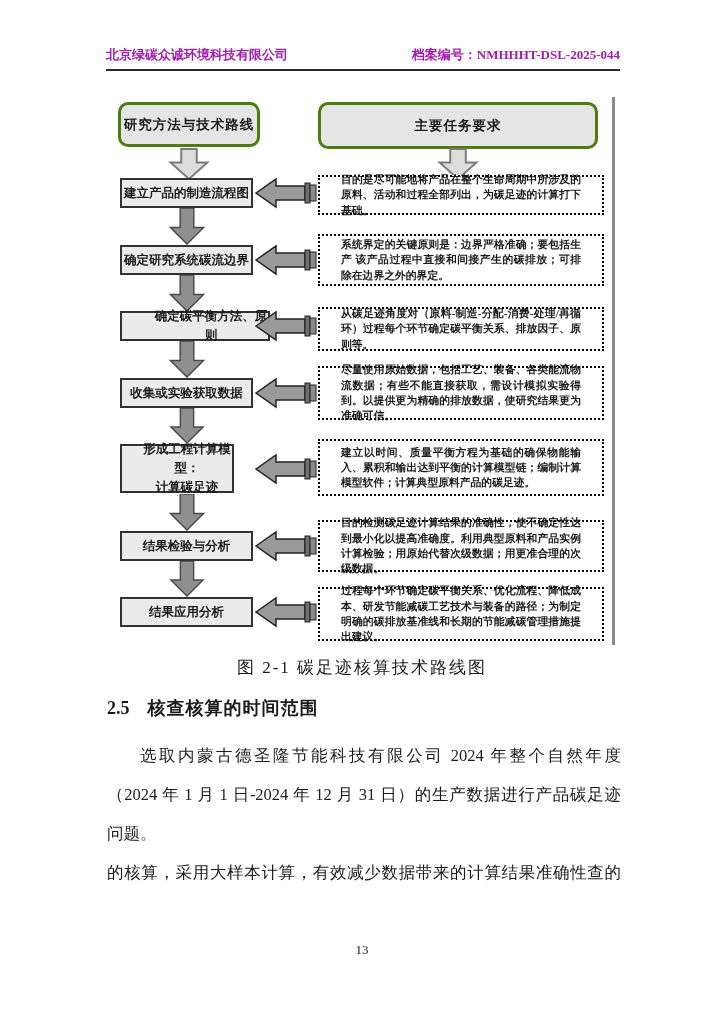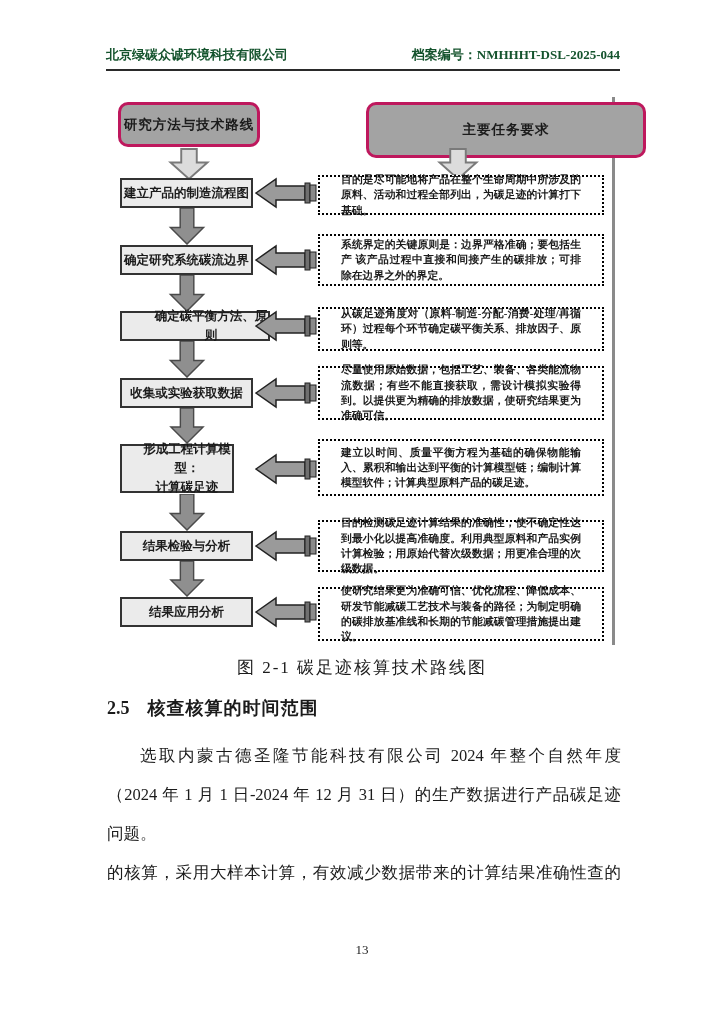--- a/index.html
+++ b/index.html
@@ -3,27 +3,27 @@
 <meta charset="utf-8">
 <style>
   html,body{margin:0;padding:0;background:#888;}
   .page{
     position:relative;width:724px;height:1024px;margin:0 auto;
     background:#ffffff;overflow:hidden;
     font-family:"Liberation Serif","DejaVu Serif",serif;
     color:#1b1b1b;
   }
   
-  .doc-header{position:absolute;left:106px;top:46px;width:514px;display:flex;justify-content:space-between;align-items:flex-end;font-size:13px;font-weight:bold;color:#14532d;}
+  .doc-header{position:absolute;left:106px;top:46px;width:514px;display:flex;justify-content:space-between;align-items:flex-end;font-size:13px;font-weight:bold;color:#a21caf;}
   .header-rule{position:absolute;left:106px;top:69px;width:514px;height:2px;background:#2a2a2a;}
   
   .diagram{position:absolute;left:106px;top:96px;width:516px;height:558px;}
   .rounded-box{
-    position:absolute;box-sizing:border-box;border:3px solid #be185d;border-radius:10px;
-    background:#a3a3a3;display:flex;align-items:center;justify-content:center;
+    position:absolute;box-sizing:border-box;border:3px solid #4d7c0f;border-radius:10px;
+    background:#e5e5e5;display:flex;align-items:center;justify-content:center;
     font-weight:bold;font-size:13.5px;letter-spacing:1px;
   }
   .flow-step{
     position:absolute;box-sizing:border-box;border:2px solid #333;background:#ebebeb;
     display:flex;align-items:center;justify-content:center;text-align:center;
     font-weight:bold;font-size:12.5px;line-height:1.5;white-space:pre-line;
   }
   .flow-desc{
     position:absolute;box-sizing:border-box;border:2px dotted #000;background:#fff;
     display:flex;align-items:center;
@@ -66,21 +66,21 @@
   <div class="doc-header">
     <span>北京绿碳众诚环境科技有限公司</span>
     <span>档案编号：NMHHHT-DSL-2025-044</span>
   </div>
   <div class="header-rule"></div>
 
   <div class="diagram">
     <div class="vline"></div>
 
     <div class="rounded-box" style="left:12px;top:6px;width:142px;height:45px;">研究方法与技术路线</div>
-    <div class="rounded-box" style="left:212px;top:6px;width:280px;height:56px;margin-left:48px;">主要任务要求</div>
+    <div class="rounded-box" style="left:212px;top:6px;width:280px;height:47px;">主要任务要求</div>
     <svg class="arrow" style="left:61px;top:52px;" width="44" height="33">
         <use href="#sym-hollow-down"></use>
       </svg>
     <svg class="arrow" style="left:330px;top:52px;" width="44" height="33">
         <use href="#sym-hollow-down"></use>
       </svg>
 
     <div class="flow-step" style="left:14px;top:82px;width:133px;height:30px;">建立产品的制造流程图</div>
     <svg class="arrow" style="left:149px;top:80px;" width="64" height="34">
         <use href="#sym-block-left"></use>
@@ -133,21 +133,21 @@
       </svg>
     <div class="flow-desc" style="left:212px;top:424px;width:286px;height:52px;">目的检测碳足迹计算结果的准确性，使不确定性达到最小化以提高准确度。利用典型原料和产品实例计算检验；用原始代替次级数据；用更准合理的次级数据。</div>
     <svg class="arrow" style="left:61px;top:465px;" width="40" height="36">
         <use href="#sym-solid-down"></use>
       </svg>
 
     <div class="flow-step" style="left:14px;top:501px;width:133px;height:30px;">结果应用分析</div>
     <svg class="arrow" style="left:149px;top:499px;" width="64" height="34">
         <use href="#sym-block-left"></use>
       </svg>
-    <div class="flow-desc" style="left:212px;top:491px;width:286px;height:54px;">使研究结果更为准确可信、优化流程、降低成本、研发节能减碳工艺技术与装备的路径；为制定明确的碳排放基准线和长期的节能减碳管理措施提出建议。</div>
+    <div class="flow-desc" style="left:212px;top:491px;width:286px;height:54px;">过程每个环节确定碳平衡关系、优化流程、降低成本、研发节能减碳工艺技术与装备的路径；为制定明确的碳排放基准线和长期的节能减碳管理措施提出建议。</div>
   </div>
 
   <div class="caption">图 2-1 碳足迹核算技术路线图</div>
 
   <div class="section-heading">
     <span class="sec-num">2.5</span><span>核查核算的时间范围</span>
   </div>
 
   <div class="body-text">
     <div class="bline indent jlast">选取内蒙古德圣隆节能科技有限公司 2024 年整个自然年度</div>

